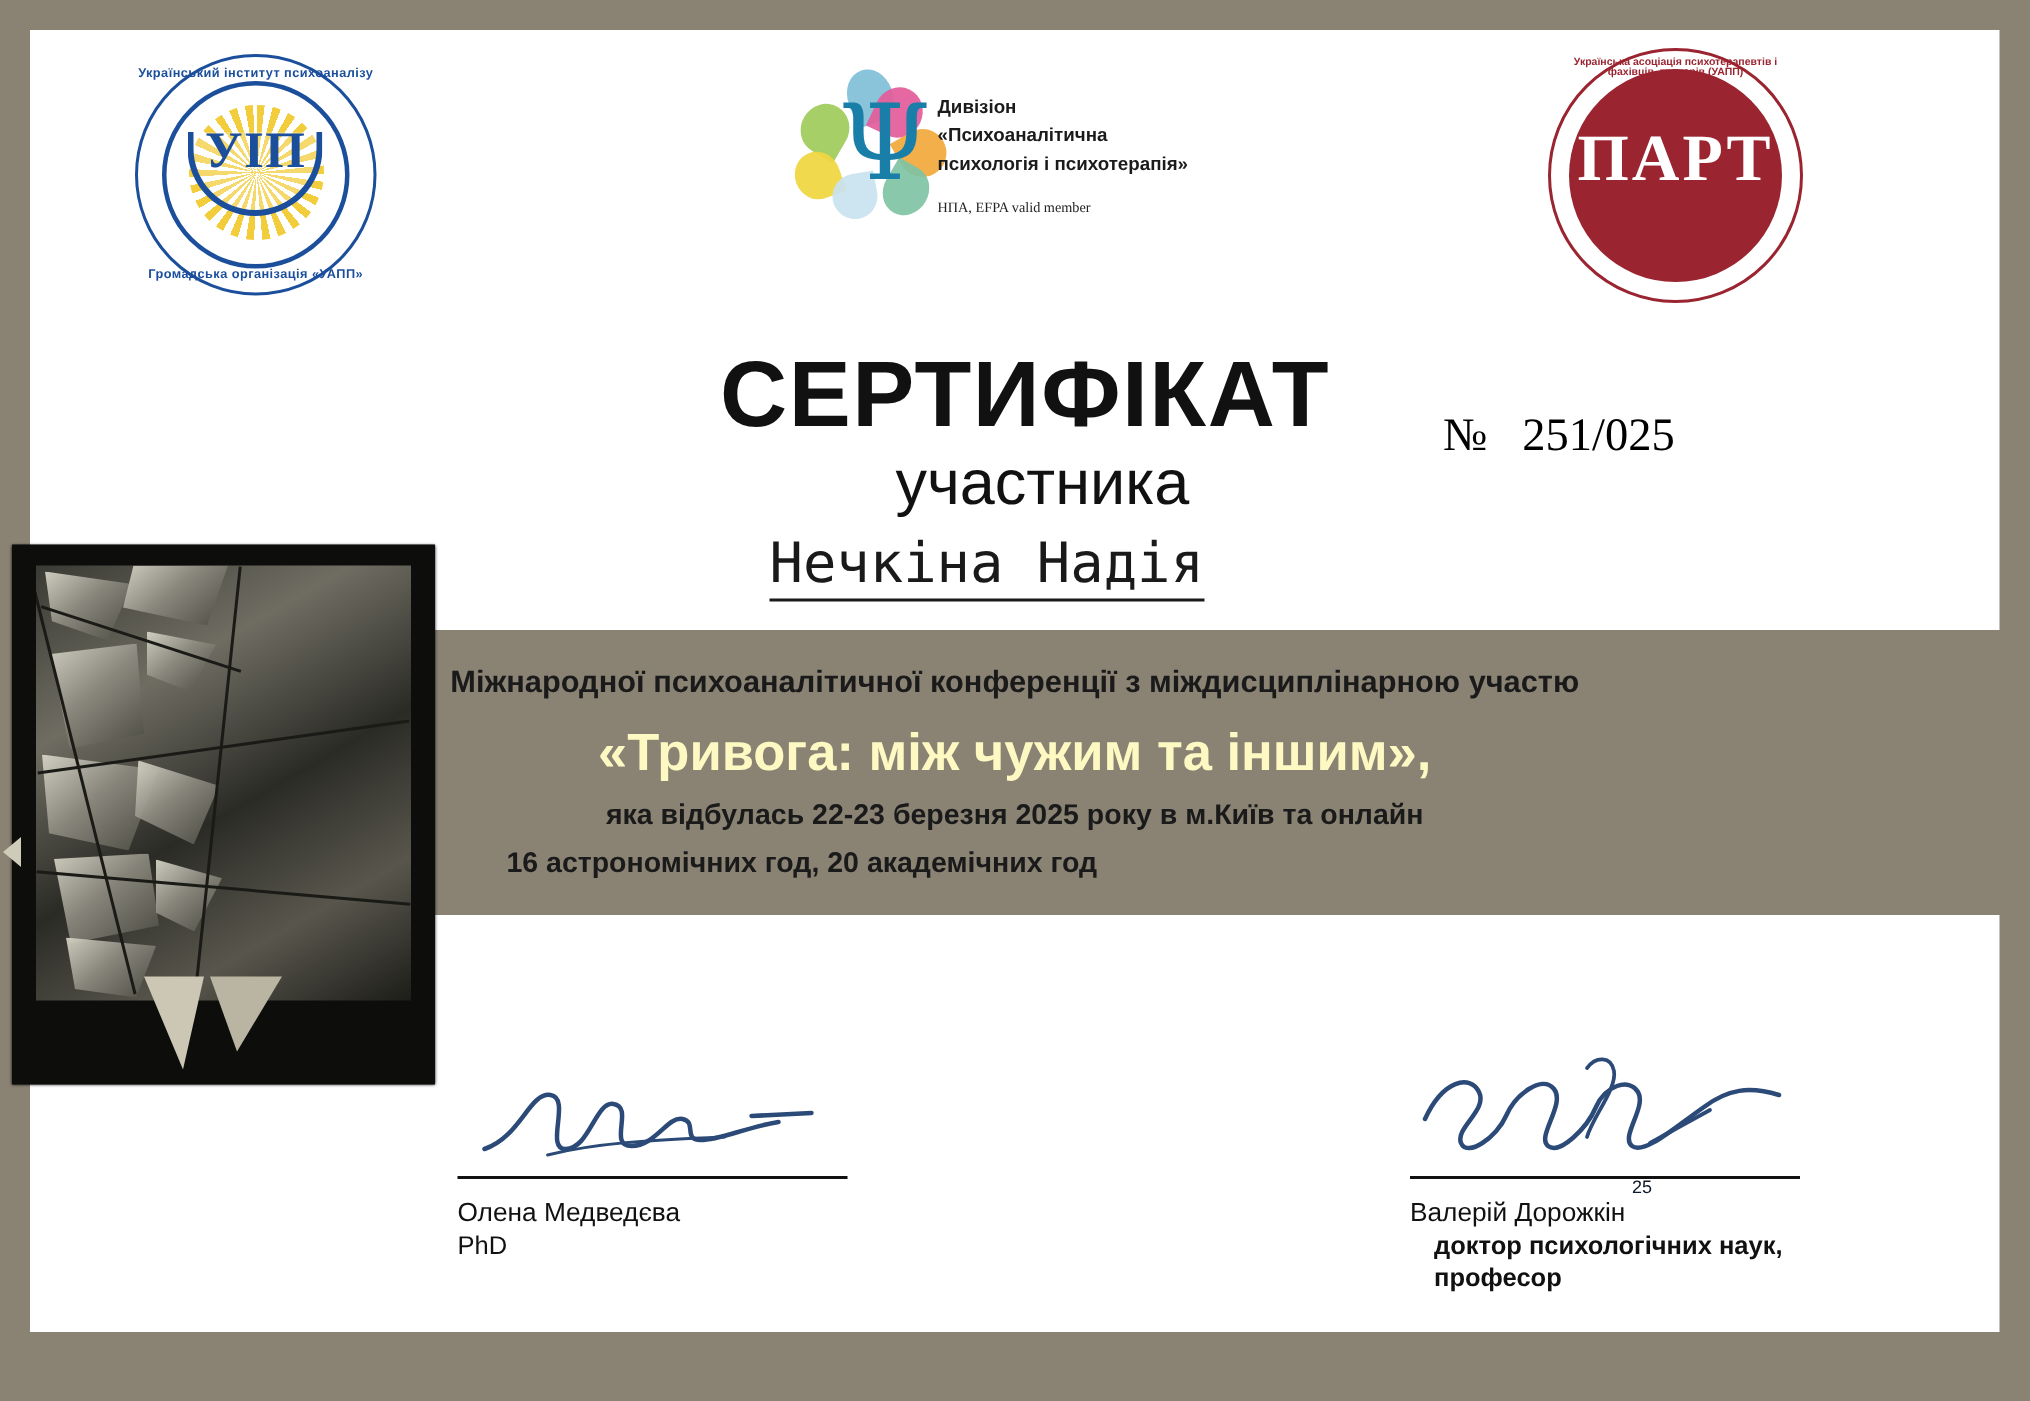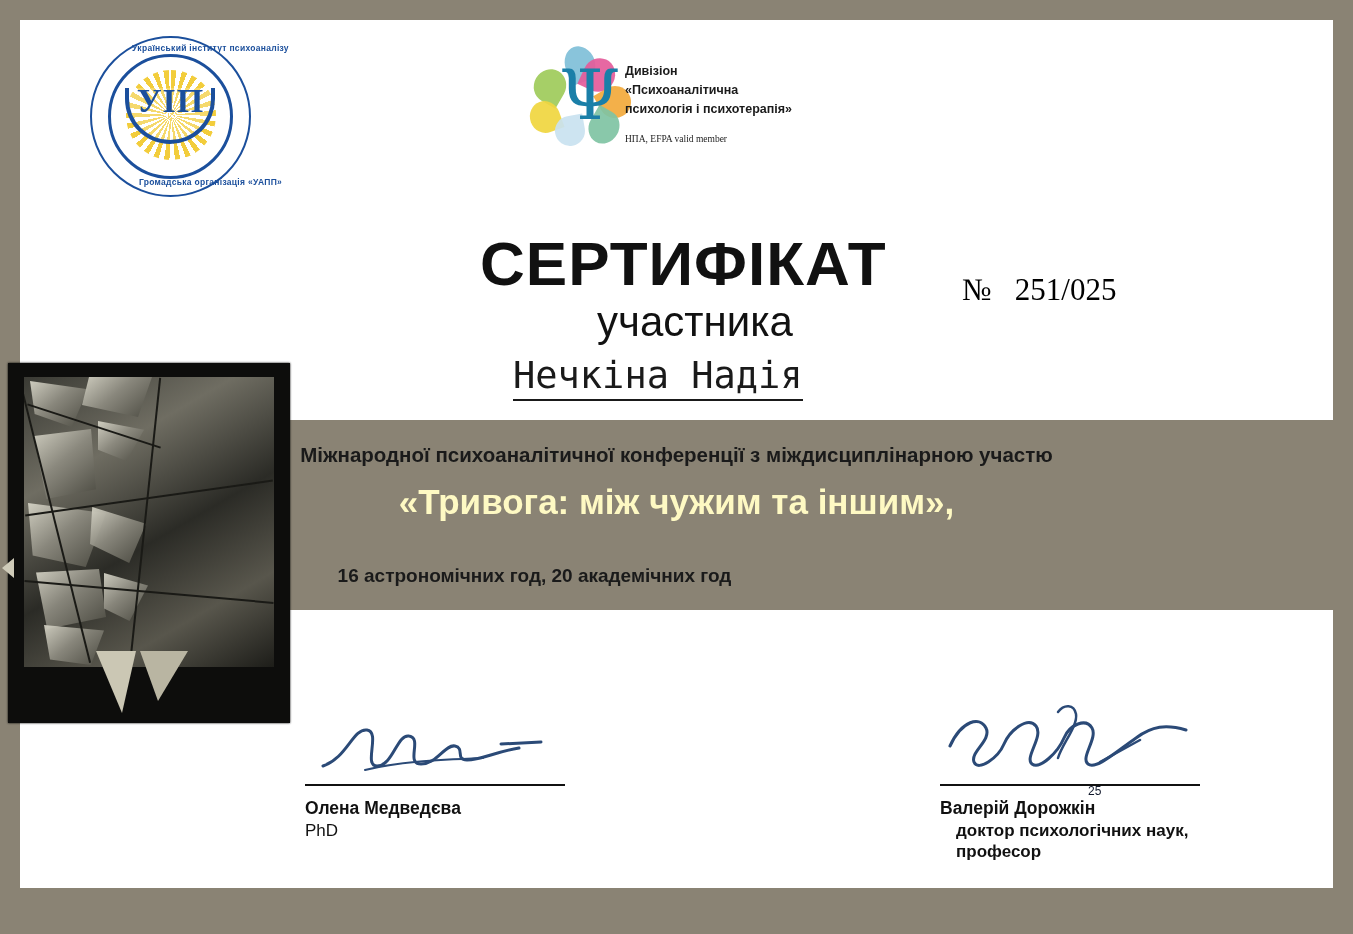--- a/index.html
+++ b/index.html
@@ -106,21 +106,20 @@
   }
   .logo-uip .arc-top, .logo-uip .arc-bottom {
     position: absolute;
     left: 0;
     width: 161px;
     text-align: center;
     font-size: 8.5px;
     color: #1b4f9c;
     font-weight: bold;
     letter-spacing: .3px;
-    margin-left: 40px;
   }
   .logo-uip .arc-top { top: 7px; }
   .logo-uip .arc-bottom { top: 141px; }
 
   .logo-div {
     left: 515px;
     top: 42px;
     width: 275px;
     height: 130px;
   }
@@ -356,21 +355,21 @@
     left: 0;
     top: 84px;
     width: 100%;
     height: 2px;
     background: #111;
   }
   .sig-name {
     position: absolute;
     left: 0;
     top: 98px;
-    font-weight: bold;
+    font-weight: normal;
     font-size: 17.5px;
     color: #111;
     white-space: nowrap;
   }
   .sig-role {
     position: absolute;
     left: 0;
     top: 120px;
     font-size: 17px;
     color: #111;
@@ -424,20 +423,26 @@
       <div class="psi">Ψ</div>
     </div>
     <div class="txt">
       <div>Дивізіон</div>
       <div>«Психоаналітична</div>
       <div>психологія і психотерапія»</div>
     </div>
     <div class="sub">НПА, EFPA valid member</div>
   </div>
 
+  <div class="logo logo-uapp">
+    <div class="circle"></div>
+    <div class="disc"></div>
+    <div class="ring-text">Українська асоціація психотерапевтів і фахівців, тренерів (УАПП)</div>
+    <div class="mark">ПАРТ</div>
+  </div>
 
   <div class="photo">
     <div class="frame-inner">
       <div class="shard" style="left:6px;  top:4px;   width:58px;  height:46px; clip-path:polygon(0 0,100% 18%,72% 100%,8% 72%);"></div>
       <div class="shard" style="left:58px; top:0px;   width:70px;  height:40px; clip-path:polygon(10% 0,100% 0,80% 100%,0 70%);"></div>
       <div class="shard" style="left:10px; top:52px;  width:62px;  height:70px; clip-path:polygon(0 10%,92% 0,100% 86%,20% 100%);"></div>
       <div class="shard" style="left:74px; top:44px;  width:46px;  height:40px; clip-path:polygon(0 0,100% 22%,62% 100%,0 72%);"></div>
       <div class="shard" style="left:4px;  top:126px; width:78px;  height:64px; clip-path:polygon(0 0,100% 16%,74% 100%,6% 82%);"></div>
       <div class="shard" style="left:66px; top:130px; width:56px;  height:56px; clip-path:polygon(4% 0,100% 30%,70% 100%,0 66%);"></div>
       <div class="shard" style="left:12px; top:192px; width:70px;  height:60px; clip-path:polygon(0 6%,90% 0,100% 80%,16% 100%);"></div>
@@ -460,20 +465,21 @@
   <div class="cert-sub">участника</div>
   <div class="cert-number">
     <span>№</span>
     &nbsp;
     <span>251/025</span>
   </div>
   <div class="participant">Нечкіна Надія</div>
 
   <div class="band-line1">Міжнародної психоаналітичної конференції з міждисциплінарною участю</div>
   <div class="band-line2">«Тривога: між чужим та іншим»,</div>
+  <div class="band-line3">яка відбулась 22-23 березня 2025 року в м.Київ та онлайн</div>
   <div class="band-line4">16 астрономічних год, 20 академічних год</div>
 
   <div class="sig-block sig-left">
     <svg class="sig-mark" viewBox="0 0 260 84">
       <path d="M18,66 C42,58 48,28 62,30 C76,32 58,66 72,66 C88,66 92,34 104,36 C118,38 100,64 116,64 C132,64 140,44 150,46
                C160,48 150,60 162,60 C176,60 190,52 214,48" fill="none" stroke="#2b4a77" stroke-width="3" stroke-linecap="round"></path>
       <path d="M60,70 C92,62 128,60 178,58" fill="none" stroke="#2b4a77" stroke-width="2" stroke-linecap="round"></path>
       <path d="M196,44 L236,42" fill="none" stroke="#2b4a77" stroke-width="3" stroke-linecap="round"></path>
     </svg>
     <div class="sig-line"></div>

